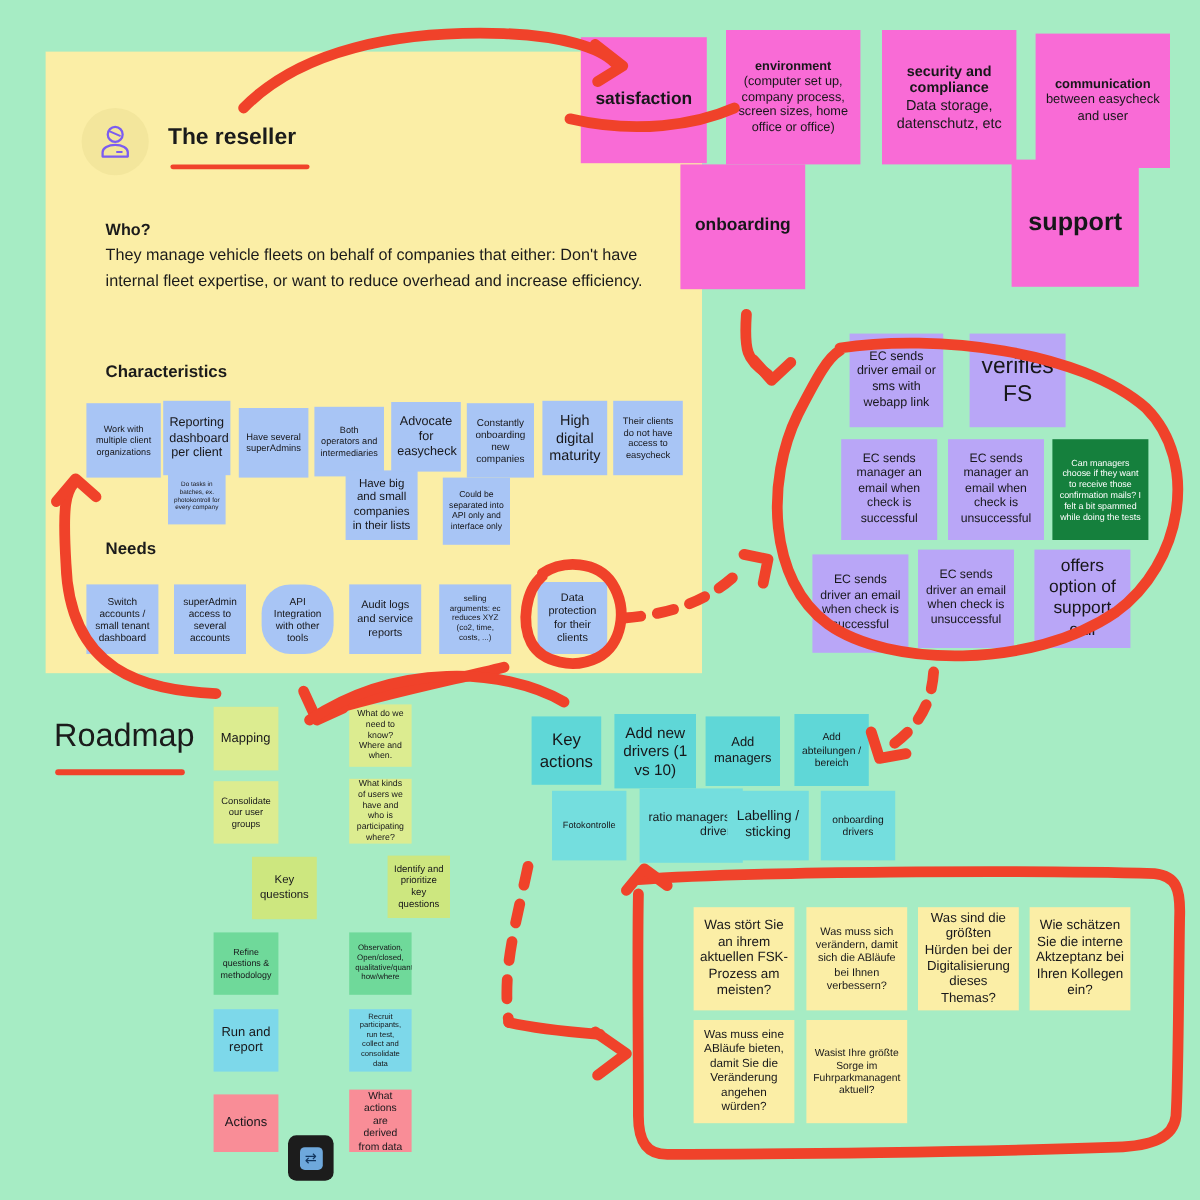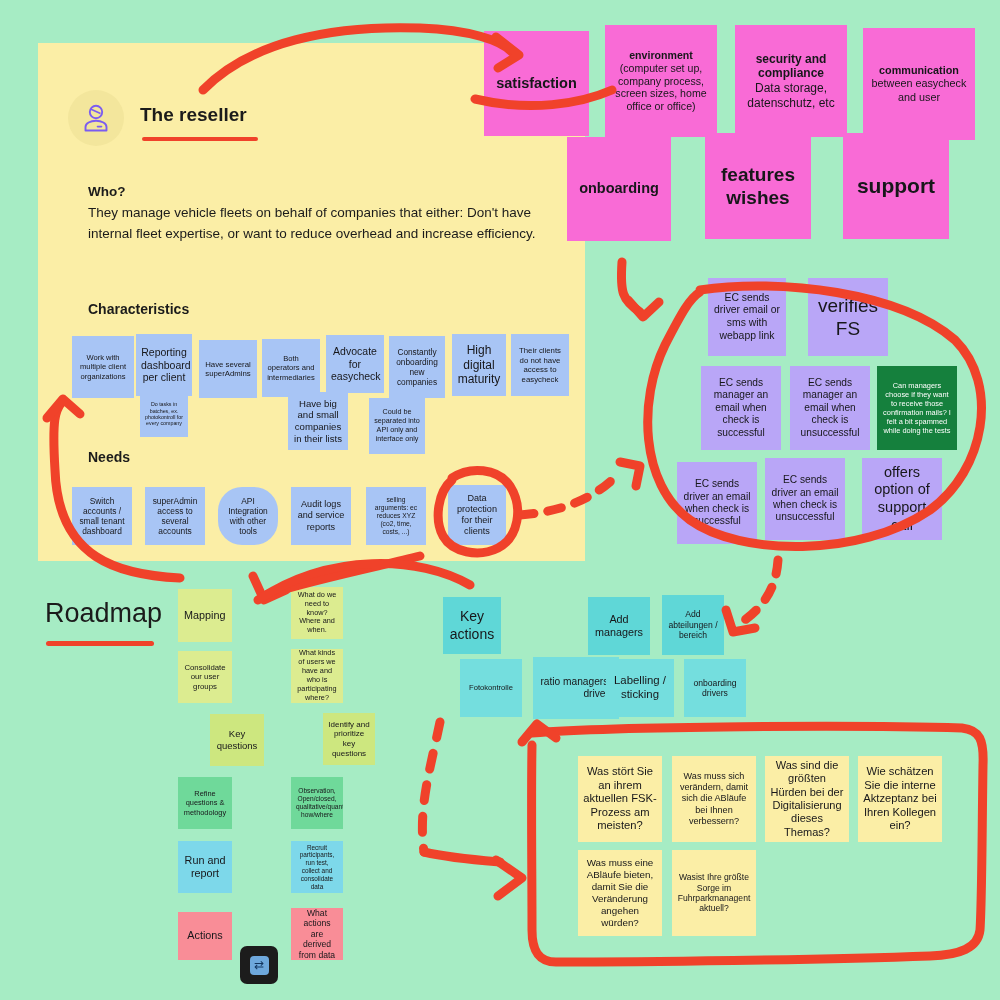--- a/index.html
+++ b/index.html
@@ -165,23 +165,20 @@
   </div>
 
   <div class="abs note n-pink" style="left:863px;top:28px;width:112px;height:112px;font-size:10.8px;flex-direction:column;">
     <span style="font-weight:bold;">communication</span>
     <span>between easycheck and user</span>
   </div>
 
   <div class="abs note n-pink" style="left:567px;top:137px;width:104px;height:104px;font-size:14.5px;font-weight:bold;">
       <span>onboarding</span>
     </div>
-  <div class="abs note n-pink" style="left:705px;top:133px;width:106px;height:106px;font-size:19px;font-weight:bold;">
-      <span>features wishes</span>
-    </div>
   <div class="abs note n-pink" style="left:843px;top:133px;width:106px;height:106px;font-size:21px;font-weight:bold;">
       <span>support</span>
     </div>
 
   <div class="abs note n-purple" style="left:708px;top:278px;width:78px;height:78px;font-size:10.4px;">
       <span>EC sends driver email or sms with webapp link</span>
     </div>
   <div class="abs note n-purple" style="left:808px;top:278px;width:80px;height:78px;font-size:19px;">
       <span>verifies FS</span>
     </div>
@@ -250,20 +247,23 @@
   <div class="abs note n-red" style="left:291px;top:908px;width:52px;height:52px;font-size:8.6px;">
       <span>What actions are derived from data</span>
     </div>
 
   <div class="abs app-icon">
     <span class="glyph">⇄</span>
   </div>
 
   <div class="abs note n-teal" style="left:443px;top:597px;width:58px;height:57px;font-size:14px;">
       <span>Key actions</span>
+    </div>
+  <div class="abs note n-teal" style="left:512px;top:595px;width:68px;height:62px;font-size:12.8px;">
+      <span>Add new drivers (1 vs 10)</span>
     </div>
   <div class="abs note n-teal" style="left:588px;top:597px;width:62px;height:58px;font-size:10.8px;justify-content:center;">
       <span>Add managers</span>
     </div>
   <div class="abs note n-teal" style="left:662px;top:595px;width:62px;height:60px;font-size:8.6px;">
       <span>Add abteilungen / bereich</span>
     </div>
 
   <div class="abs note n-teal2" style="left:460px;top:659px;width:62px;height:58px;font-size:7.6px;">
       <span>Fotokontrolle</span>

